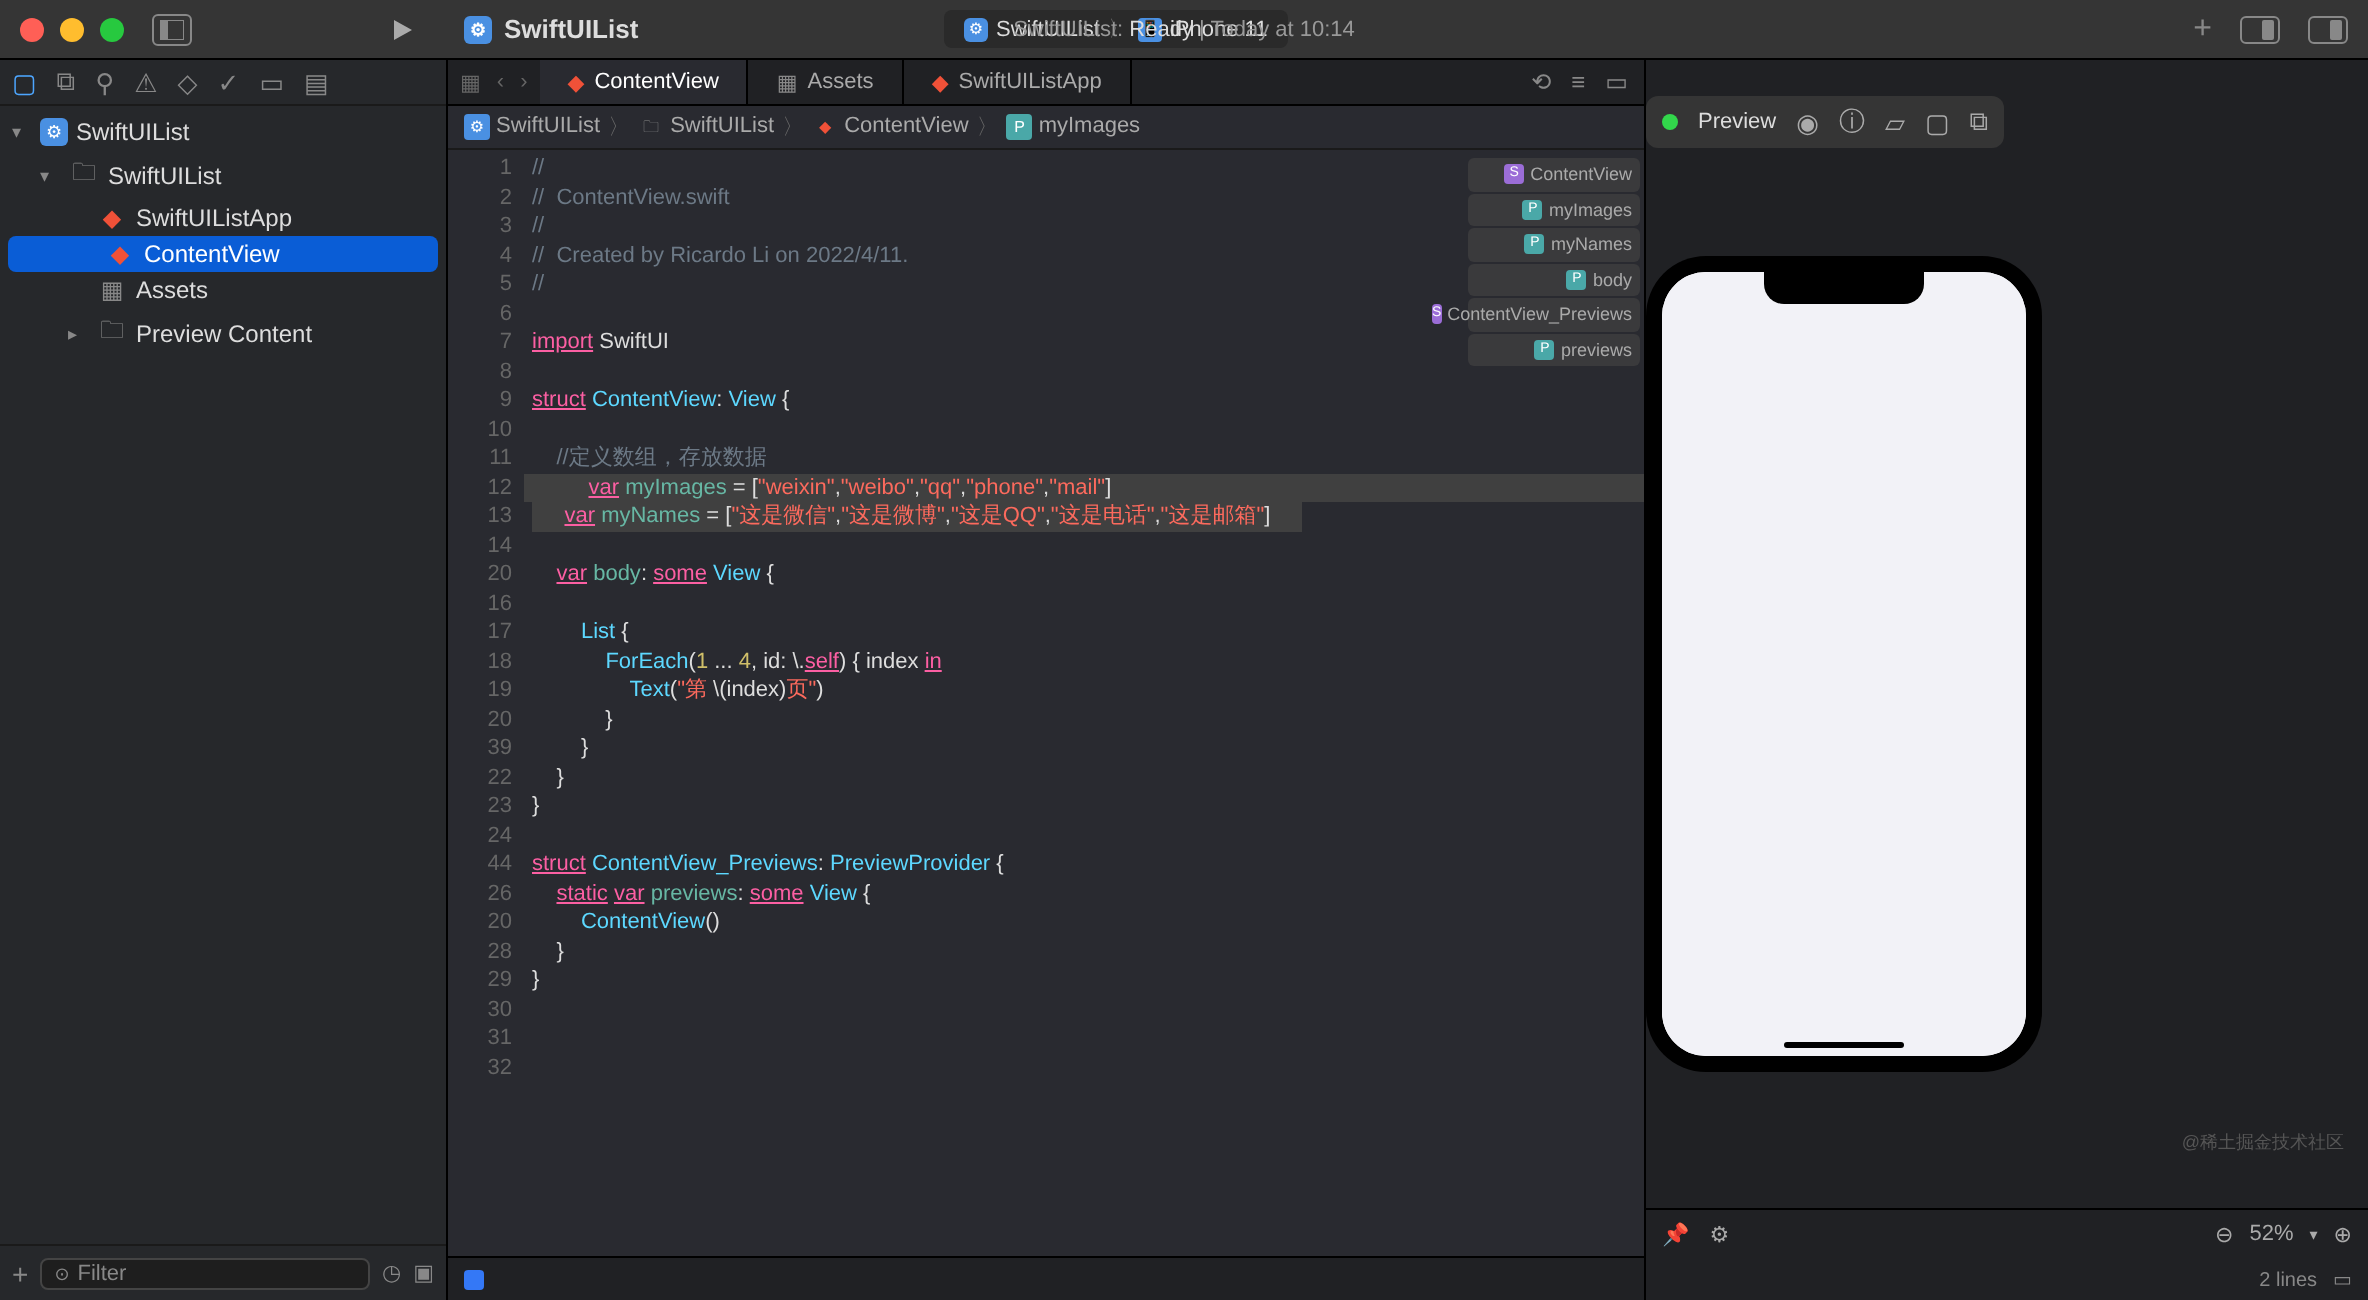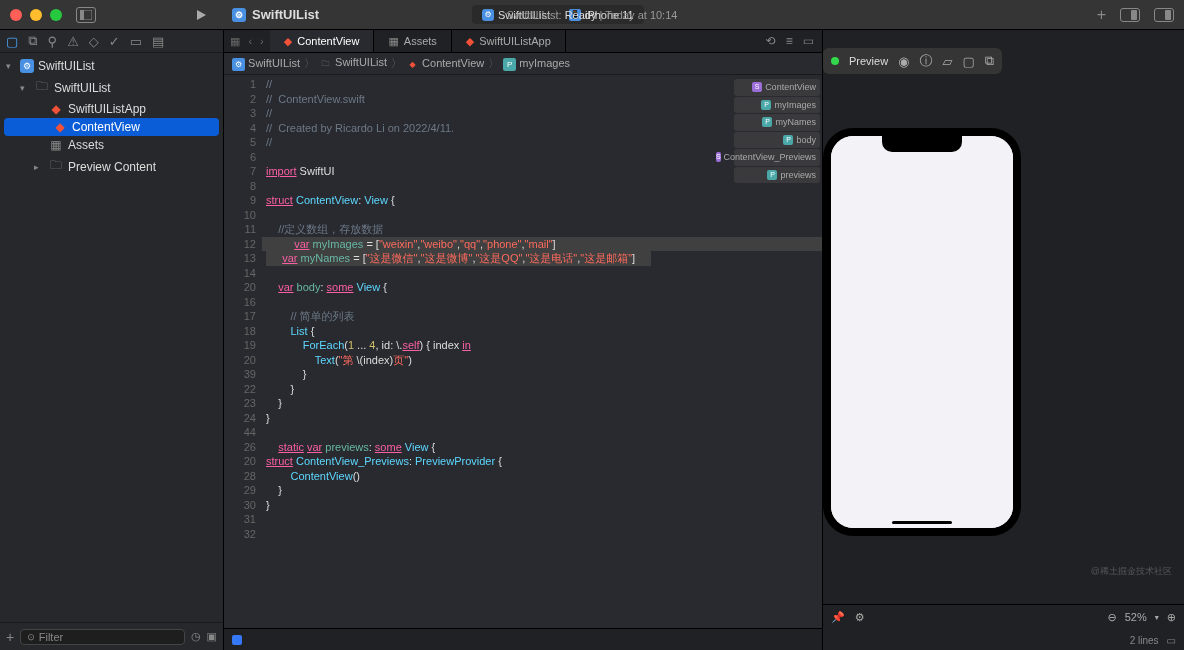--- a/index.html
+++ b/index.html
@@ -283,31 +283,30 @@
           <div class="code-line"><span class="kw">import</span> SwiftUI</div>
           <div class="code-line"></div>
           <div class="code-line"><span class="kw">struct</span> <span class="type">ContentView</span>: <span class="type">View</span> {</div>
           <div class="code-line"></div>
           <div class="code-line">    <span class="comment">//定义数组，存放数据</span></div>
           <div class="code-line hl">    <span class="kw">var</span> <span class="prop">myImages</span> = [<span class="str">"weixin"</span>,<span class="str">"weibo"</span>,<span class="str">"qq"</span>,<span class="str">"phone"</span>,<span class="str">"mail"</span>]</div>
           <div class="code-line"><span class="hl2 code-line" style="height:auto">    <span class="kw">var</span> <span class="prop">myNames</span> = [<span class="str">"这是微信"</span>,<span class="str">"这是微博"</span>,<span class="str">"这是QQ"</span>,<span class="str">"这是电话"</span>,<span class="str">"这是邮箱"</span>]</span></div>
           <div class="code-line"></div>
           <div class="code-line">    <span class="kw">var</span> <span class="prop">body</span>: <span class="kw">some</span> <span class="type">View</span> {</div>
           <div class="code-line"></div>
-          <div class="code-line">        <span class="comment">// 简单的列表</span></div>
           <div class="code-line">        <span class="type">List</span> {</div>
           <div class="code-line">            <span class="type">ForEach</span>(<span class="num">1</span> ... <span class="num">4</span>, id: \.<span class="kw">self</span>) { index <span class="kw">in</span></div>
           <div class="code-line">                <span class="type">Text</span>(<span class="str">"第 </span>\(index)<span class="str">页"</span>)</div>
           <div class="code-line">            }</div>
           <div class="code-line">        }</div>
           <div class="code-line">    }</div>
           <div class="code-line">}</div>
           <div class="code-line"></div>
+          <div class="code-line"><span class="kw">struct</span> <span class="type">ContentView_Previews</span>: <span class="type">PreviewProvider</span> {</div>
           <div class="code-line">    <span class="kw">static</span> <span class="kw">var</span> <span class="prop">previews</span>: <span class="kw">some</span> <span class="type">View</span> {</div>
-          <div class="code-line"><span class="kw">struct</span> <span class="type">ContentView_Previews</span>: <span class="type">PreviewProvider</span> {</div>
           <div class="code-line">        <span class="type">ContentView</span>()</div>
           <div class="code-line">    }</div>
           <div class="code-line">}</div>
           <div class="code-line"></div>
         </div>
       <div class="minimap-badges" id="minimap">
       <div class="badge">
             <span class="badge-s">S</span>
             <span>ContentView</span>
           </div>

